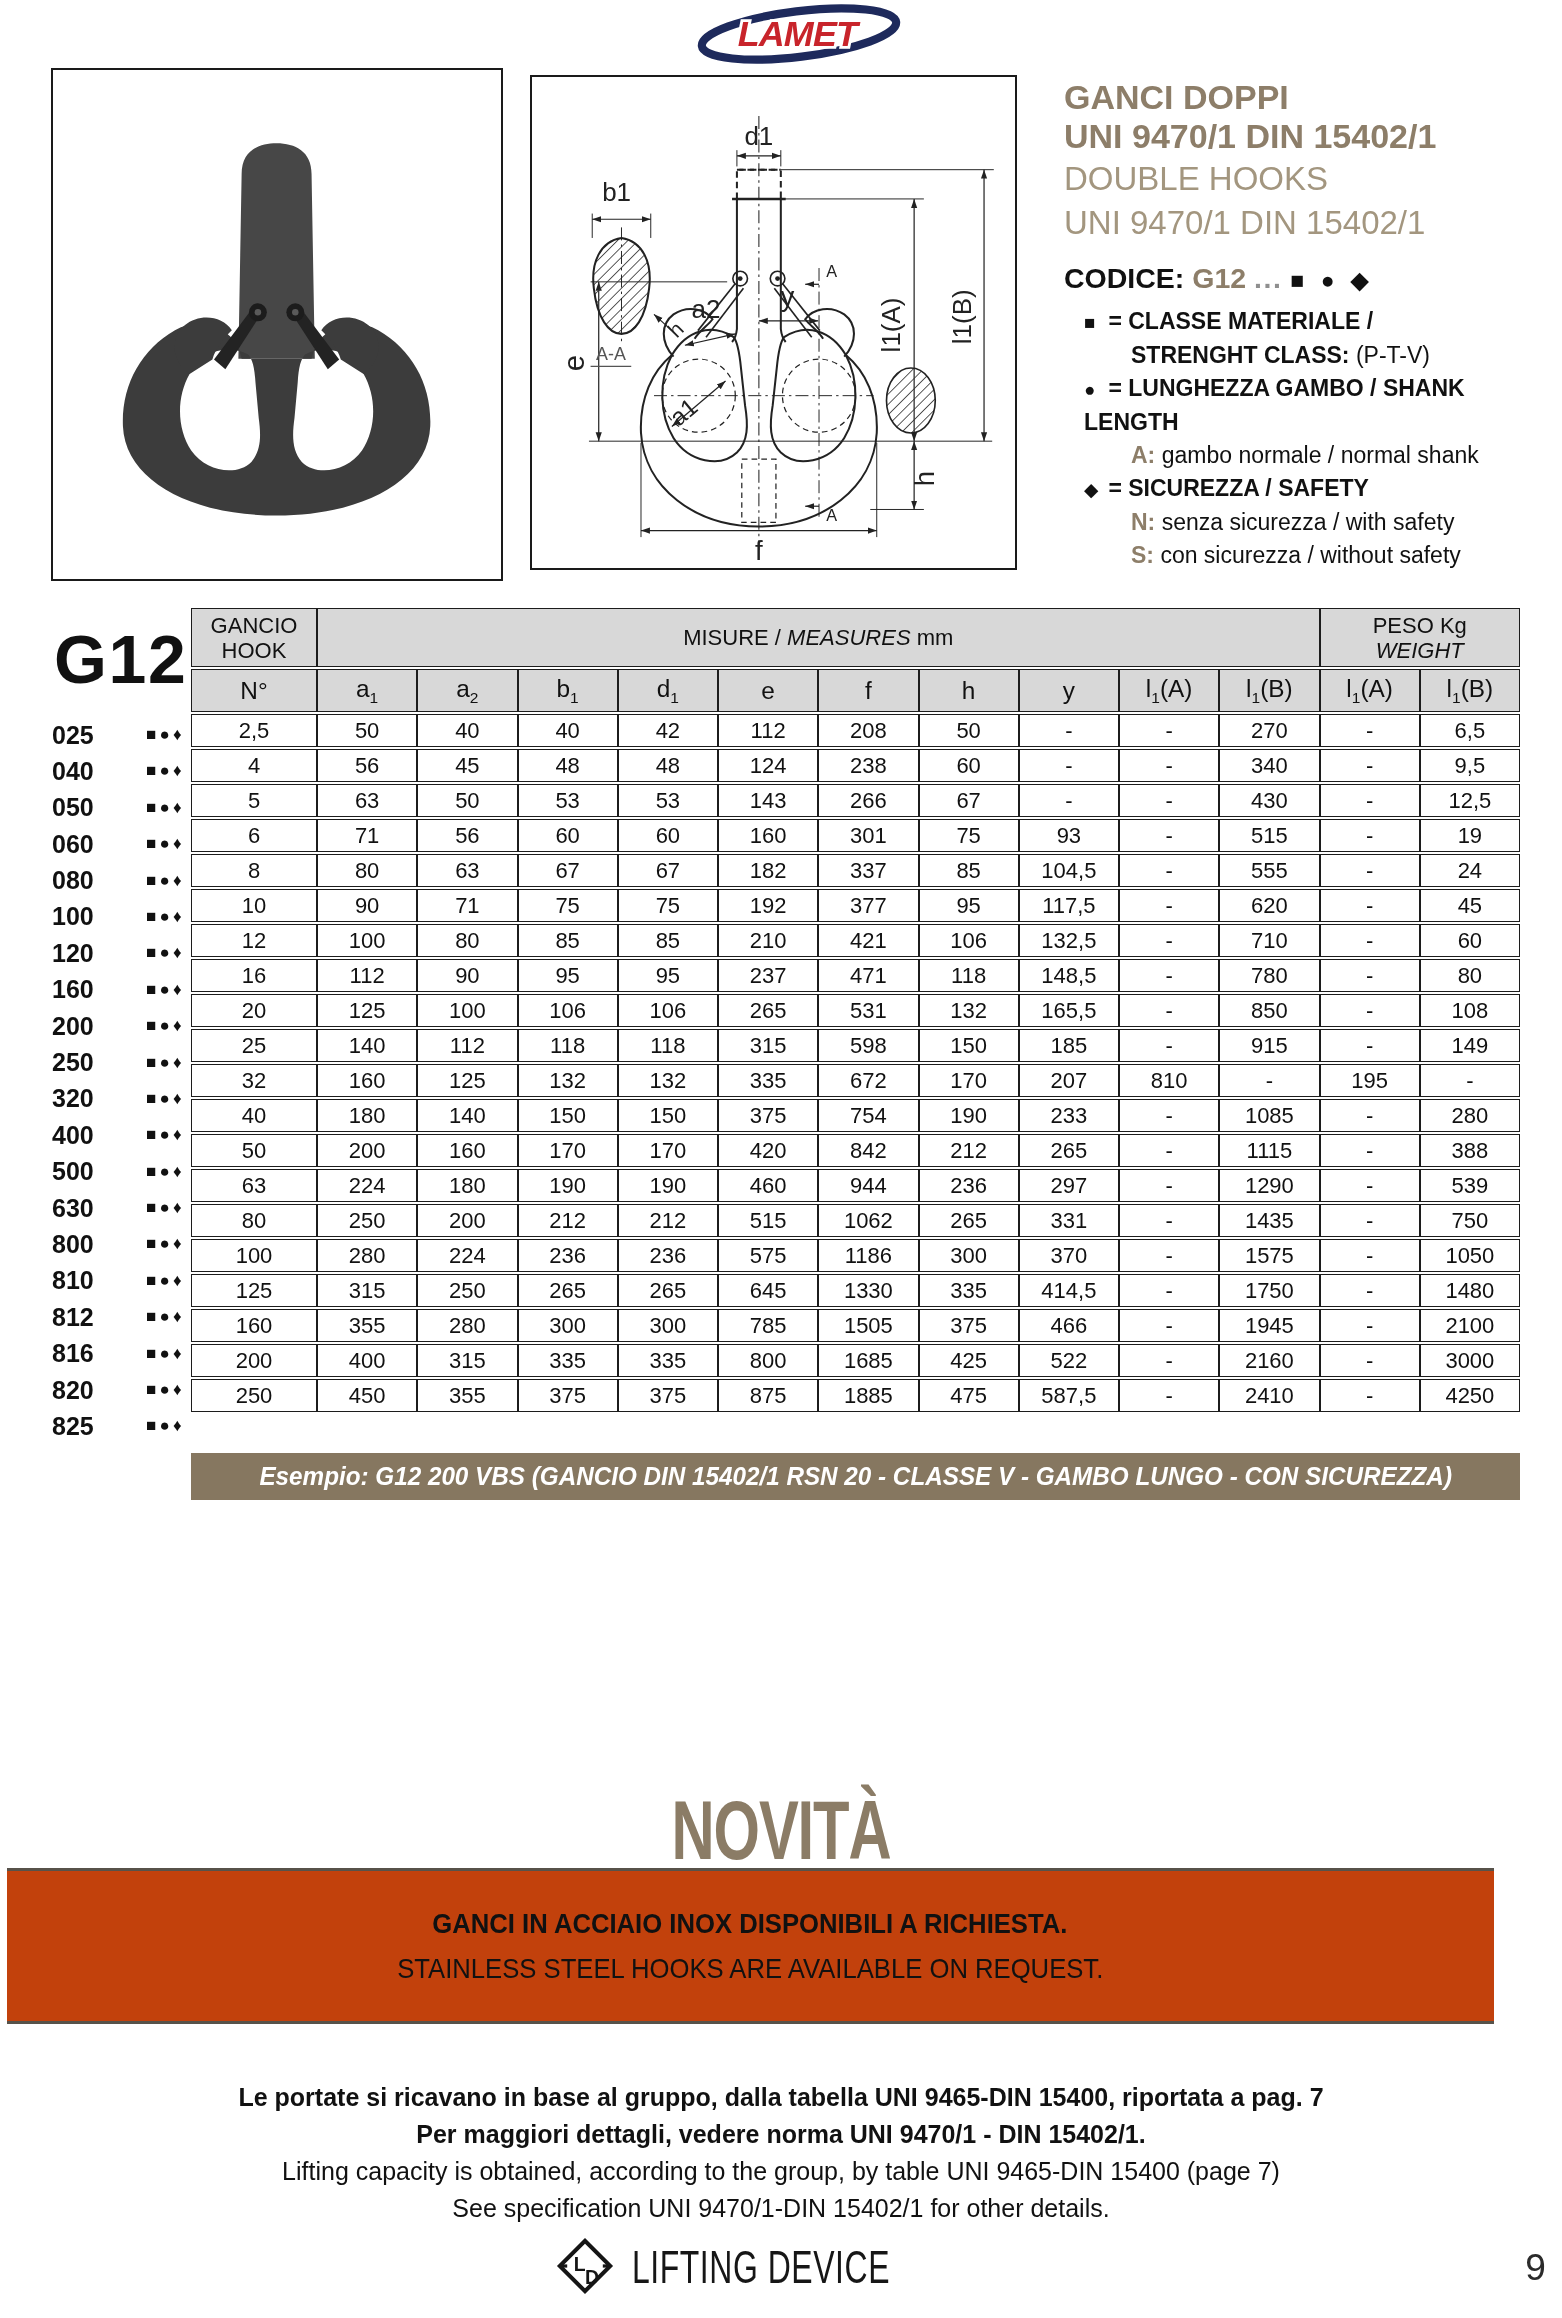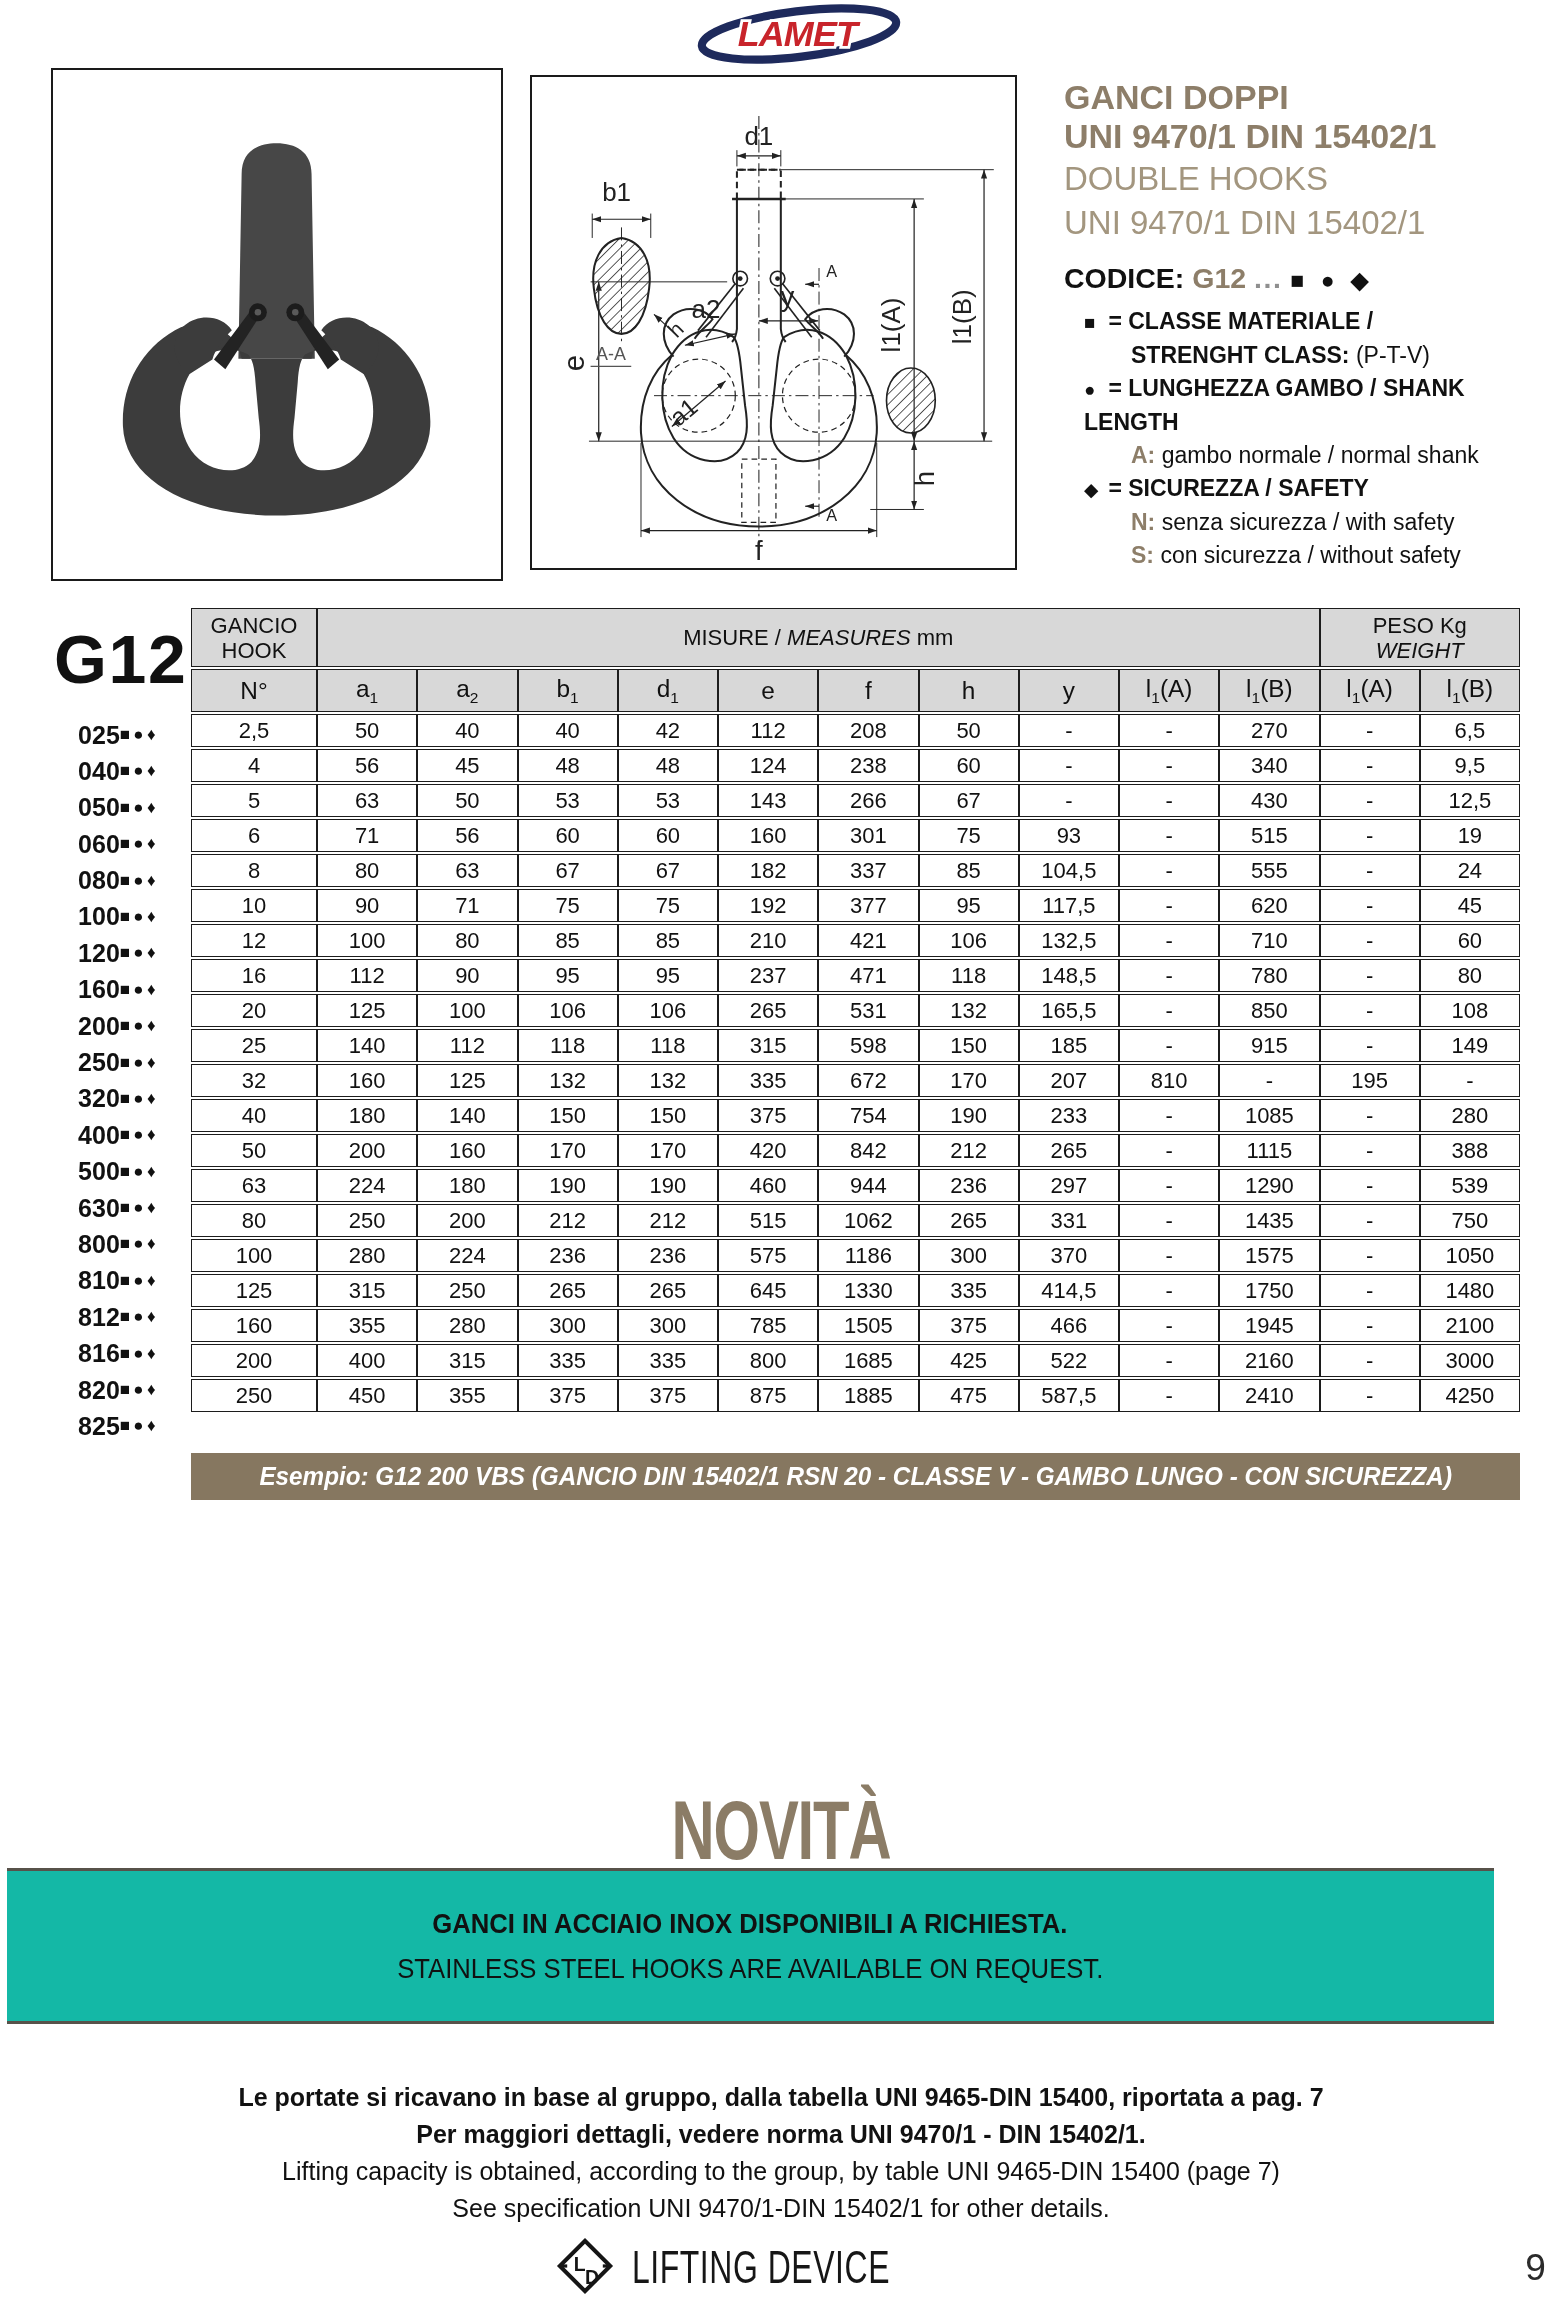--- a/index.html
+++ b/index.html
@@ -38,37 +38,37 @@
   #dim-table thead th { background:#d8d8d8; }
   #dim-table .h1 th { height:57px; font-size:22px; line-height:25px; }
   #dim-table .h2 th { height:41px; font-size:24.4px; }
   #dim-table .h2 th sub { font-size:15.5px; }
   #dim-table td { height:31px; font-size:22px; }
   .it { font-style:italic; }
 
   
   #row-labels { position:absolute; left:52px; top:718px; width:133px;
                 display:flex; flex-direction:column; gap:2.4px; }
-  .rlabel { height:34px; display:flex; align-items:center; justify-content:center; }
+  .rlabel { height:34px; display:flex; align-items:center; justify-content:space-between; }
   .rnum  { font-size:25px; font-weight:bold; }
   .rsyms { font-size:17px; letter-spacing:3.3px; }
 
   
   #example-bar { position:absolute; left:191px; top:1453px; width:1329px; height:47px;
                  background:#867760; display:flex; align-items:center; justify-content:center;font-style:italic; }
   #example-bar span { color:#fff; font-weight:bold; font-size:25px; display:inline-block; transform:scaleX(.97); white-space:nowrap; }
 
   
   #novita { position:absolute; left:0; right:0; top:1790px; text-align:center; }
   #novita span { display:inline-block; font-size:83px; font-weight:bold; color:#8b7c66;
                  transform:scaleX(.72); letter-spacing:-1.6px; line-height:81px; }
 
   
   #inox-box { position:absolute; left:6.5px; top:1868px; width:1487px; height:156px; box-sizing:border-box;
-              background:#14b8a6; border-top:3.3px solid #57524a; border-bottom:3.3px solid #57524a;
+              background:#c2410c; border-top:3.3px solid #57524a; border-bottom:3.3px solid #57524a;
               display:flex; flex-direction:column; align-items:center; justify-content:center; gap:11.4px; }
   #inox-box .l1 { font-size:28.5px; font-weight:bold; display:inline-block; transform:scaleX(.9); }
   #inox-box .l2 { font-size:28.5px; display:inline-block; transform:scaleX(.9); }
 
   
   #notes { position:absolute; left:0; right:0; top:2079px; text-align:center; }
   #notes div { font-size:25px; line-height:37px; }
   #notes .nb { font-weight:bold; }
 
   

